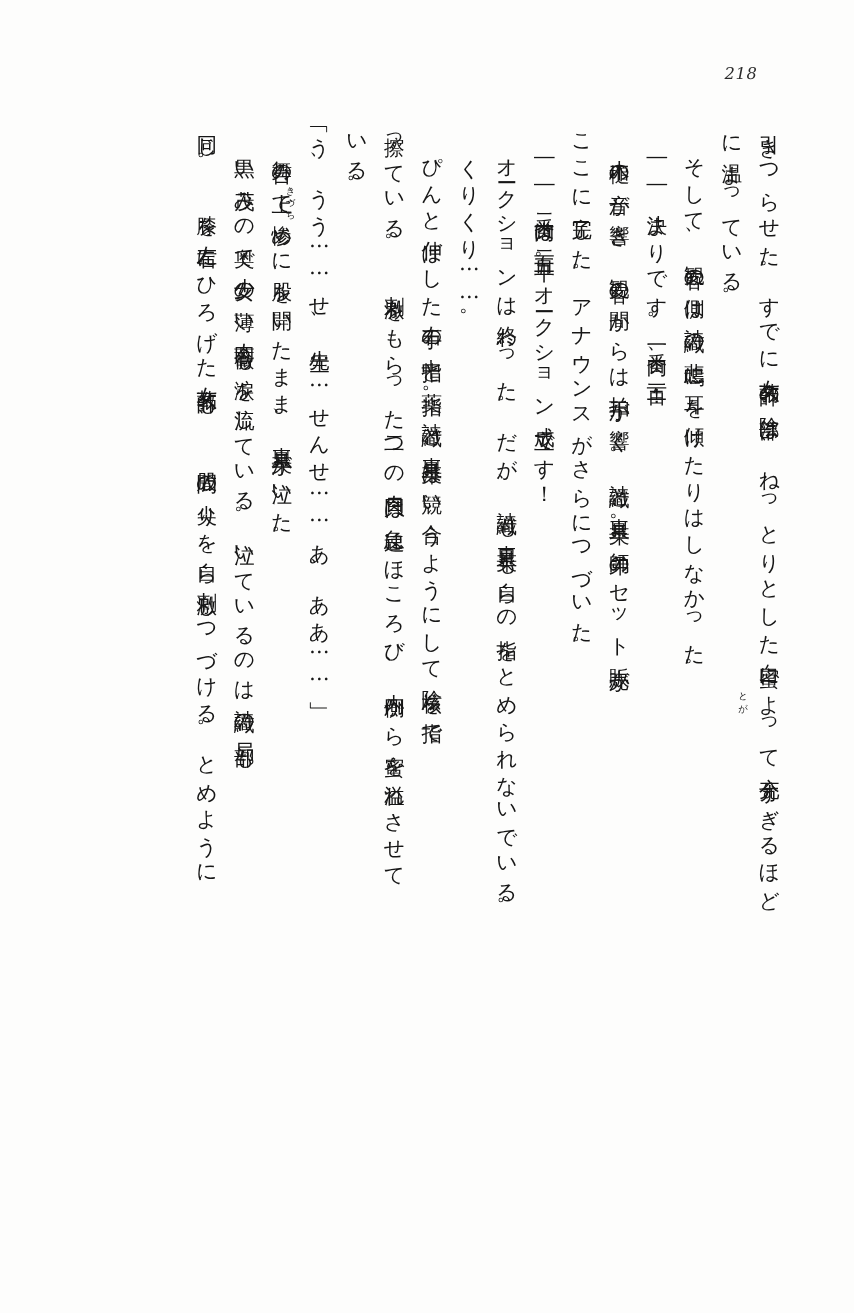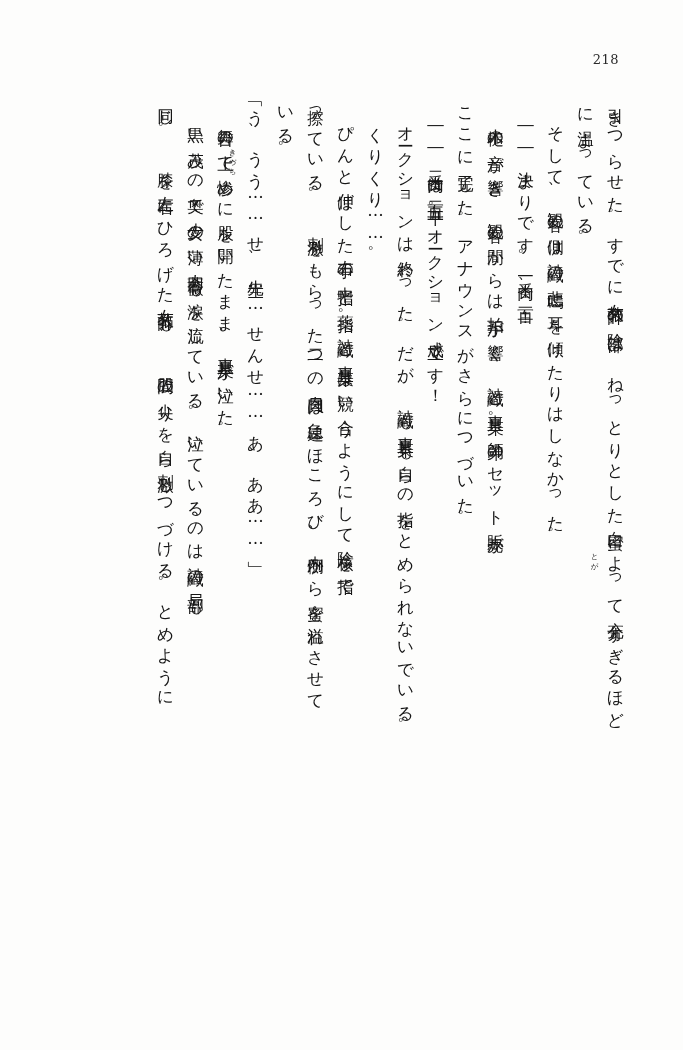--- a/index.html
+++ b/index.html
@@ -16,22 +16,23 @@
     overflow: hidden;
   }
   .page {
     position: absolute;
     inset: 0;
     background: #fdfdfc;
   }
   .page-number {
     position: absolute;
     top: 52px;
-    right: 64px;
+    right: 77px;
     font-size: 13px;
+    font-style: italic;
     font-family: "DejaVu Serif", "Liberation Serif", serif;
     color: #2a2a2a;
     letter-spacing: 0.5px;
   }
   .text-block {
     position: absolute;
     top: 96px;
     right: 60px;
     left: 60px;
     height: 855px;

